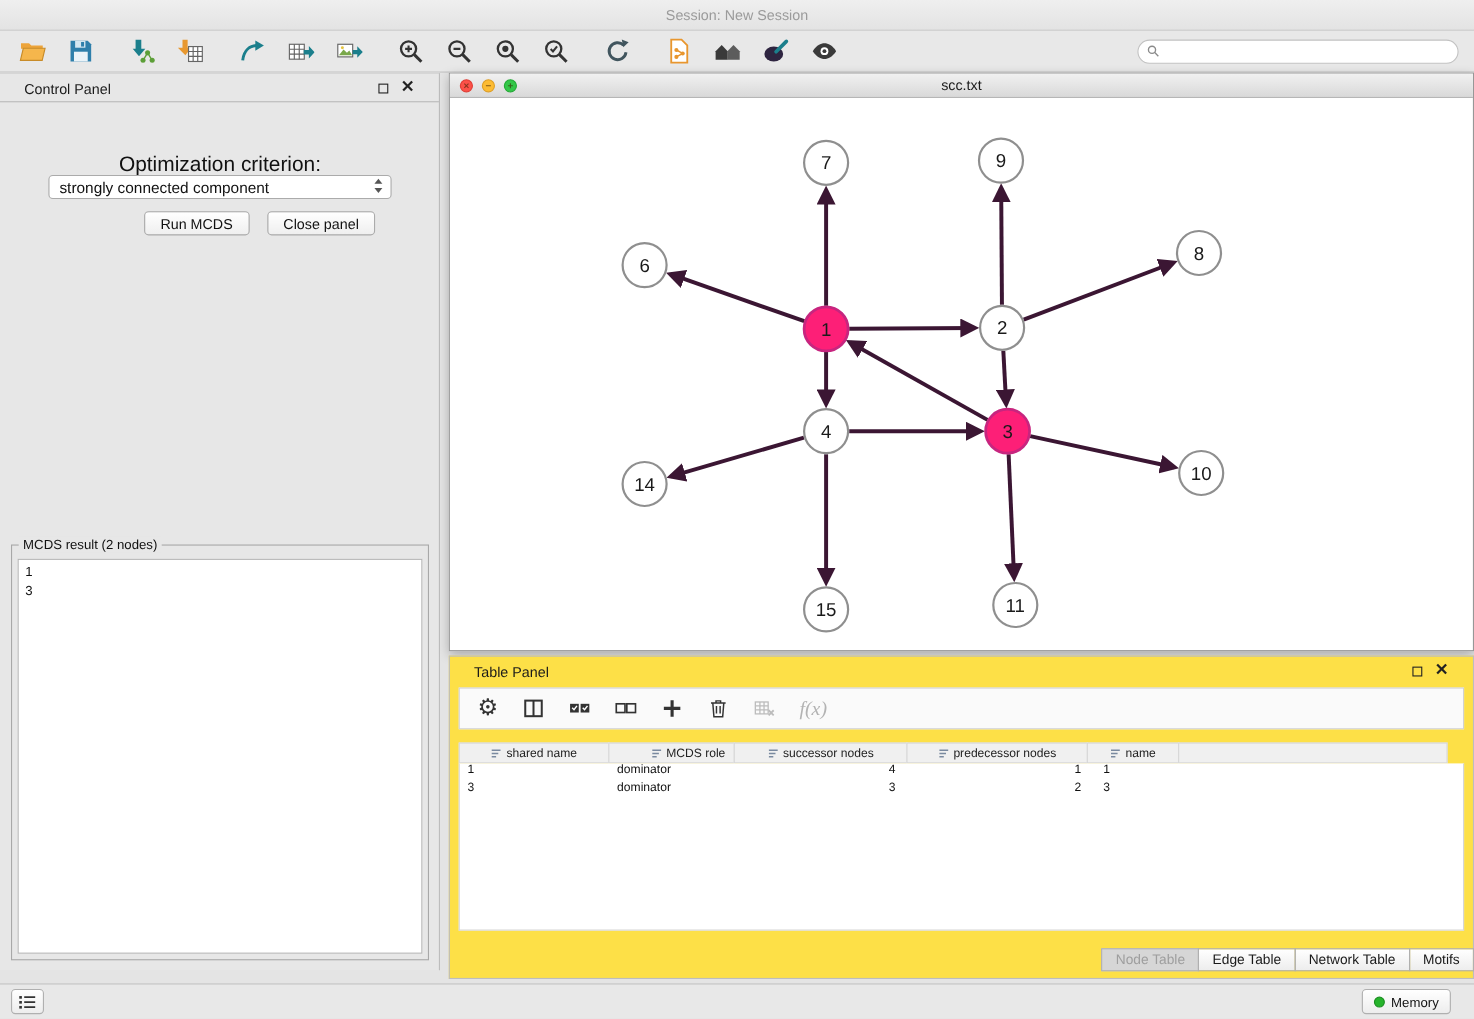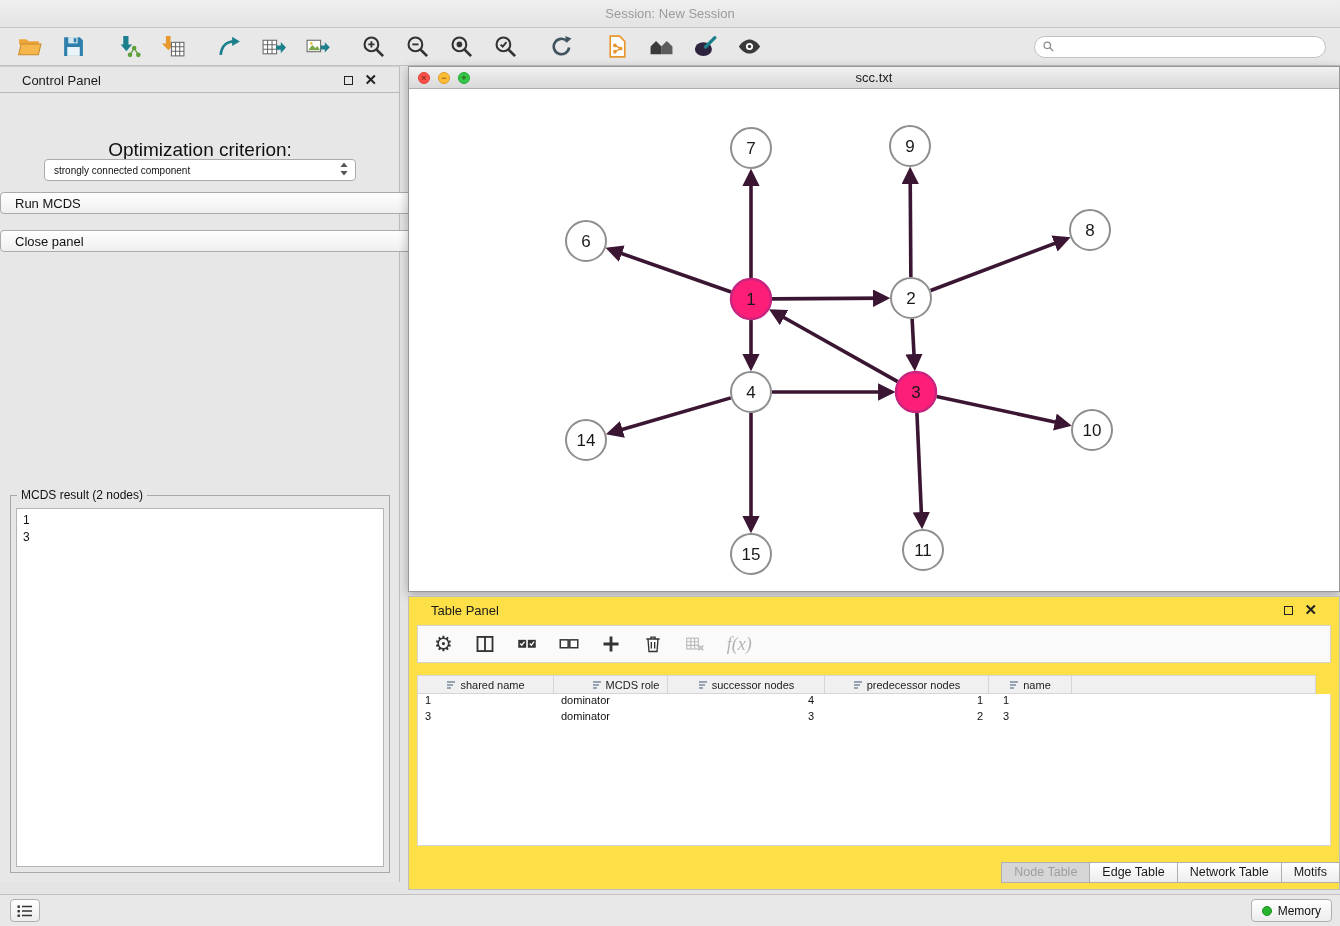--- a/index.html
+++ b/index.html
@@ -49,24 +49,24 @@
     border:1px solid #b3b3b3; background:linear-gradient(#fdfdfd,#ededed);
     padding:3px 13px 4px; font-size:12.5px; color:#1a1a1a; margin-right:-1px;
     border-radius:3px 3px 0 0;
   }
   .cp-tab.active { background:#dadada; color:#9e9e9e; }
   .cp-tabline { border-bottom:1px solid #b9b9b9; margin-top:-1px; }
   .cp-opt-label { position:absolute; top:72px; left:0; width:400px; text-align:center; font-size:19px; color:#111; }
   .cp-select {
     position:absolute; top:92px; left:44px; width:312px; height:22px;
     background:#fff; border:1px solid #ababab; border-radius:4px;
-    display:flex; align-items:center; font-size:10px; color:#111; padding:0 6px 0 9px;
+    display:flex; align-items:center; font-size:14px; color:#111; padding:0 6px 0 9px;
   }
   .cp-select .stepper { margin-left:auto; }
-  .cp-buttons { position:absolute; top:125px; left:0; width:472px; display:flex; justify-content:center; gap:16px;flex-direction:column; }
+  .cp-buttons { position:absolute; top:125px; left:0; width:472px; display:flex; justify-content:center; gap:16px; }
   .btn {
     height:22px; padding:0 14px; font-size:13px; color:#111;
     background:linear-gradient(#ffffff,#efefef); border:1px solid #ababab; border-radius:4px;
     display:flex; align-items:center;
   }
   .result-box {
     position:absolute; top:428px; left:10px; width:380px; height:378px;
     border:1px solid #a8a8a8;
   }
   .result-title {
@@ -132,21 +132,21 @@
   }
   .tp-tab.active { background:#d6d6d6; color:#9e9e9e; }
   
   .statusbar { position:absolute; left:0; top:894px; width:1340px; height:32px; background:#e8e8e8; border-top:1px solid #c2c2c2; }
   .list-btn {
     position:absolute; left:10px; top:4px; width:30px; height:23px;
     border:1px solid #b0b0b0; border-radius:4px; background:linear-gradient(#fff,#ededed);
     display:flex; align-items:center; justify-content:center;
   }
   .memory-btn {
-    position:absolute; right:8px; top:4px; height:23px;
+    position:absolute; right:21px; top:4px; height:23px;
     border:1px solid #b0b0b0; border-radius:4px; background:linear-gradient(#fff,#ededed);
     font-size:12px; color:#111; display:flex; align-items:center; gap:6px; padding:0 10px;
   }
   .memory-dot { width:10px; height:10px; border-radius:50%; background:#27b42c; border:1px solid #1d8f22; }
 </style>
 </head>
 <body>
 
 <div class="titlebar">
   <span>Session: New Session</span>

